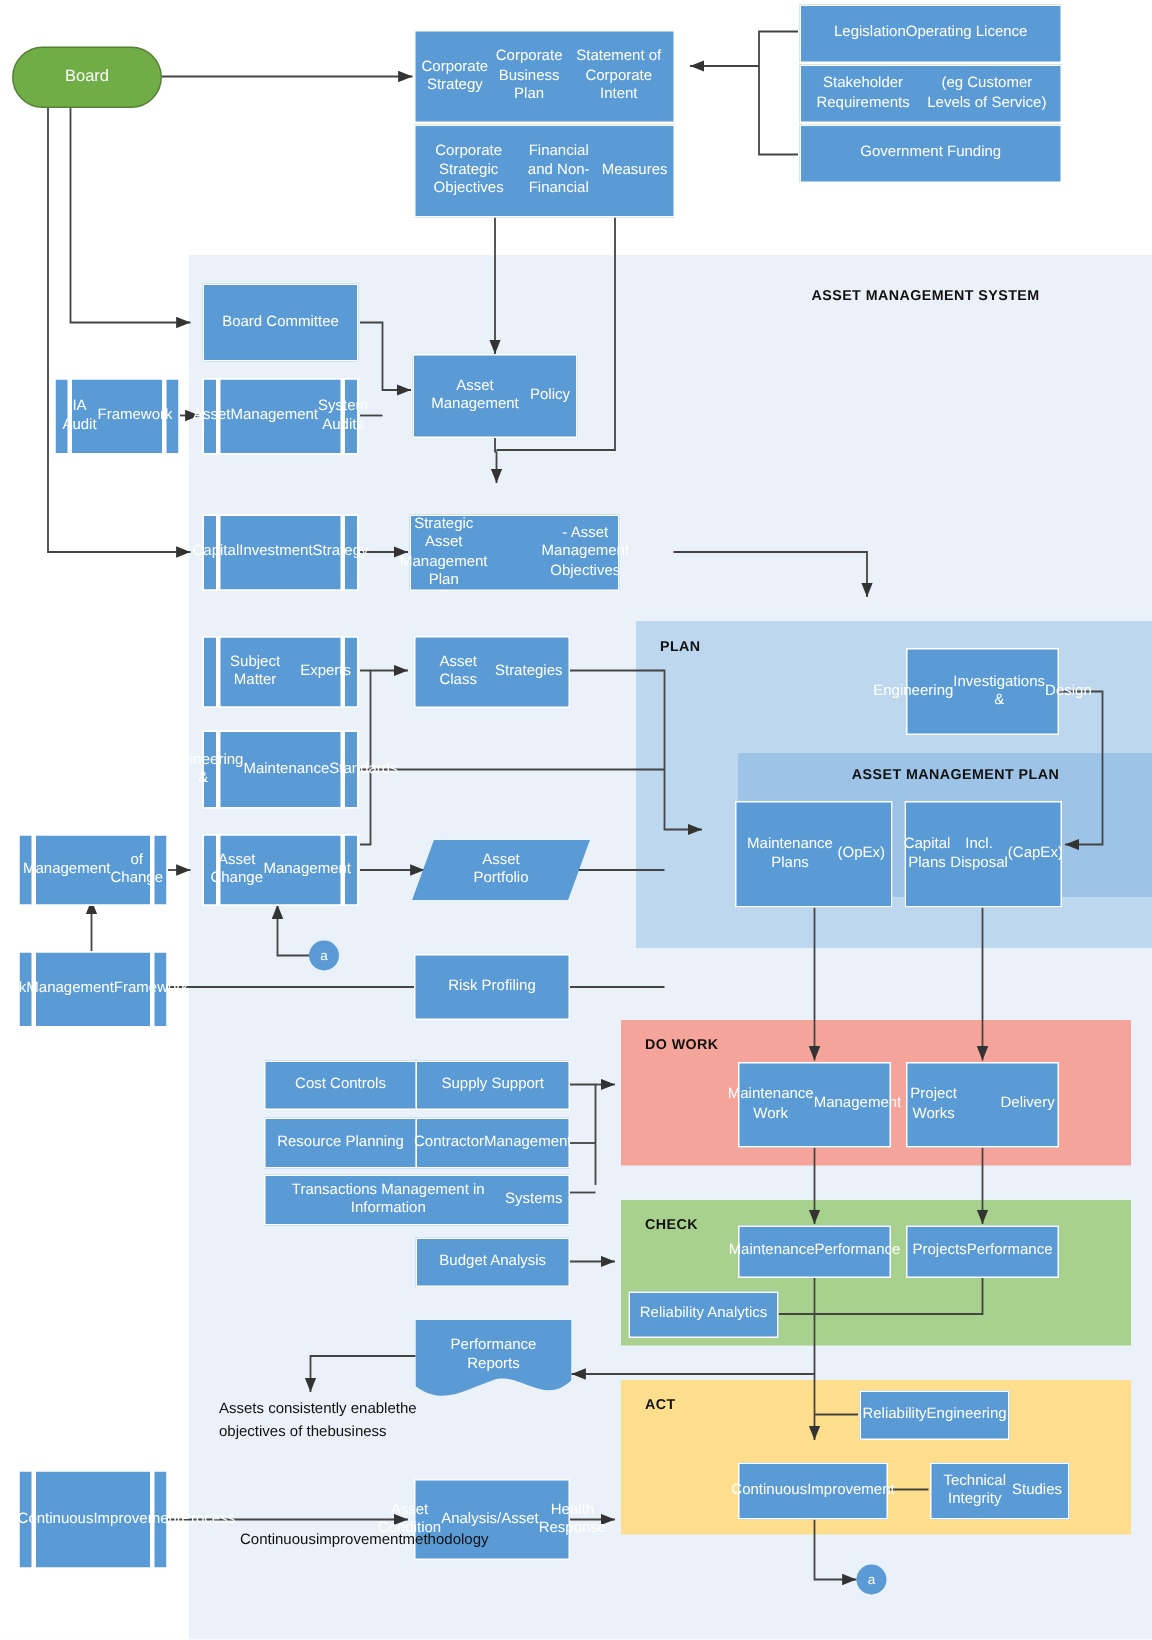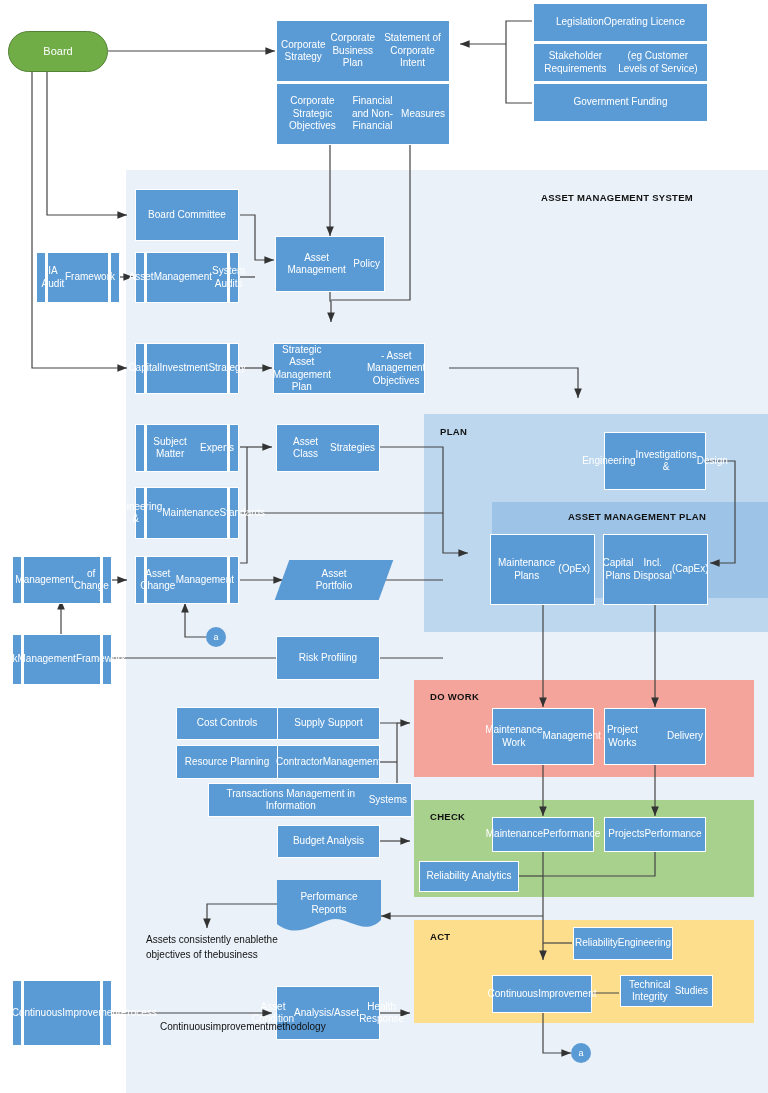--- a/index.html
+++ b/index.html
@@ -226,21 +226,21 @@
   <div class="node" style="left:275px;top:236px;width:110px;height:56px;">
       <span>Asset Management</span>
       <span>Policy</span>
     </div>
 
   <div class="node doc" style="left:135px;top:343px;width:104px;height:51px;">
       <span>Capital</span>
       <span>Investment</span>
       <span>Strategy</span>
     </div>
-  <div class="node" style="left:273px;top:343px;width:152px;height:51px;gap:36px;">
+  <div class="node" style="left:273px;top:343px;width:140px;height:51px;gap:36px;">
       <span>Strategic Asset Management Plan</span>
       <span>- Asset Management Objectives</span>
     </div>
 
   <div class="node doc" style="left:135px;top:424px;width:104px;height:48px;">
       <span>Subject Matter</span>
       <span>Experts</span>
     </div>
   <div class="node doc" style="left:135px;top:487px;width:104px;height:52px;">
       <span>Engineering &amp;</span>
@@ -304,21 +304,21 @@
   <div class="node" style="left:277px;top:707px;width:103px;height:33px;">
       <span>Supply Support</span>
     </div>
   <div class="node" style="left:176px;top:745px;width:102px;height:34px;">
       <span>Resource Planning</span>
     </div>
   <div class="node" style="left:277px;top:745px;width:103px;height:34px;">
       <span>Contractor</span>
       <span>Management</span>
     </div>
-  <div class="node" style="left:176px;top:783px;width:204px;height:34px;margin-left:32px;">
+  <div class="node" style="left:176px;top:783px;width:204px;height:34px;">
       <span>Transactions Management in Information</span>
       <span>Systems</span>
     </div>
   <div class="node" style="left:277px;top:825px;width:103px;height:33px;">
       <span>Budget Analysis</span>
     </div>
 
   <div class="node" style="left:492px;top:708px;width:102px;height:57px;">
       <span>Maintenance Work</span>
       <span>Management</span>
@@ -351,21 +351,21 @@
   </div>
 
   <div class="node" style="left:573px;top:927px;width:100px;height:33px;">
       <span>Reliability</span>
       <span>Engineering</span>
     </div>
   <div class="node" style="left:492px;top:975px;width:100px;height:38px;">
       <span>Continuous</span>
       <span>Improvement</span>
     </div>
-  <div class="node" style="left:620px;top:975px;width:93px;height:32px;">
+  <div class="node" style="left:620px;top:975px;width:93px;height:38px;">
       <span>Technical Integrity</span>
       <span>Studies</span>
     </div>
 
   <div class="conn" style="left:571px;top:1043px;">
       <span>a</span>
     </div>
 
   <div class="node doc" style="left:12px;top:980px;width:100px;height:66px;">
       <span>Corporate</span>

